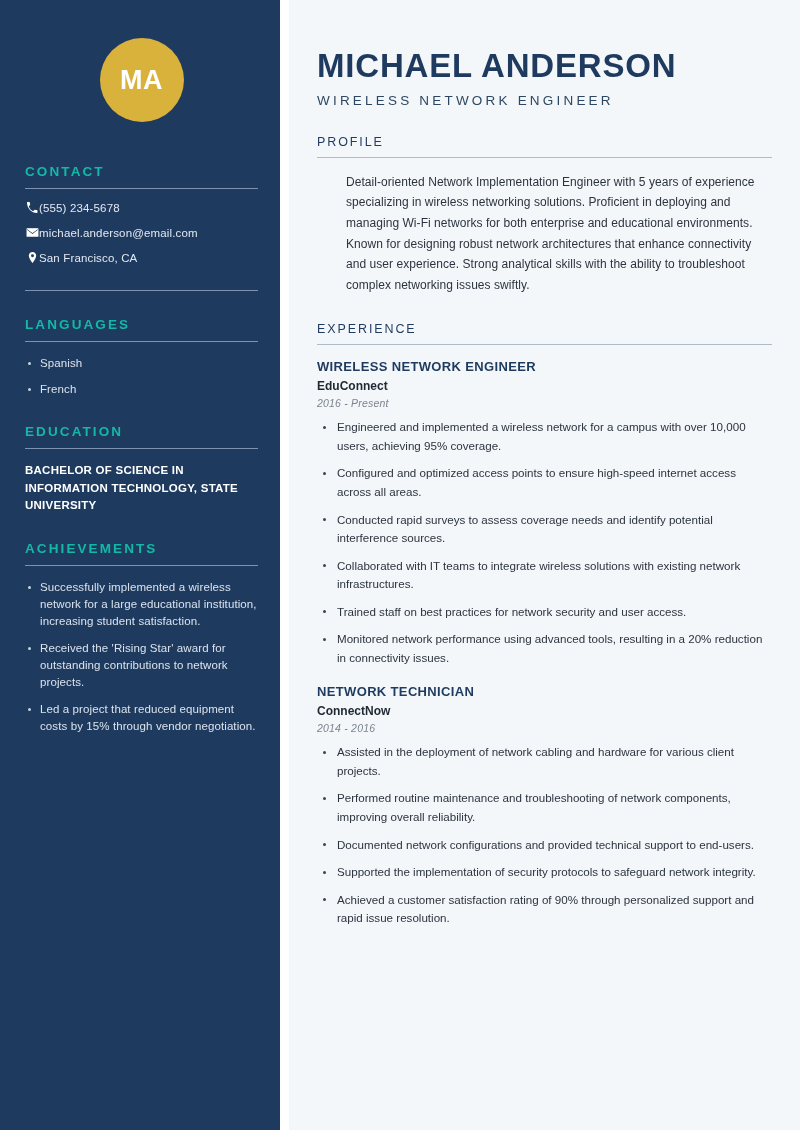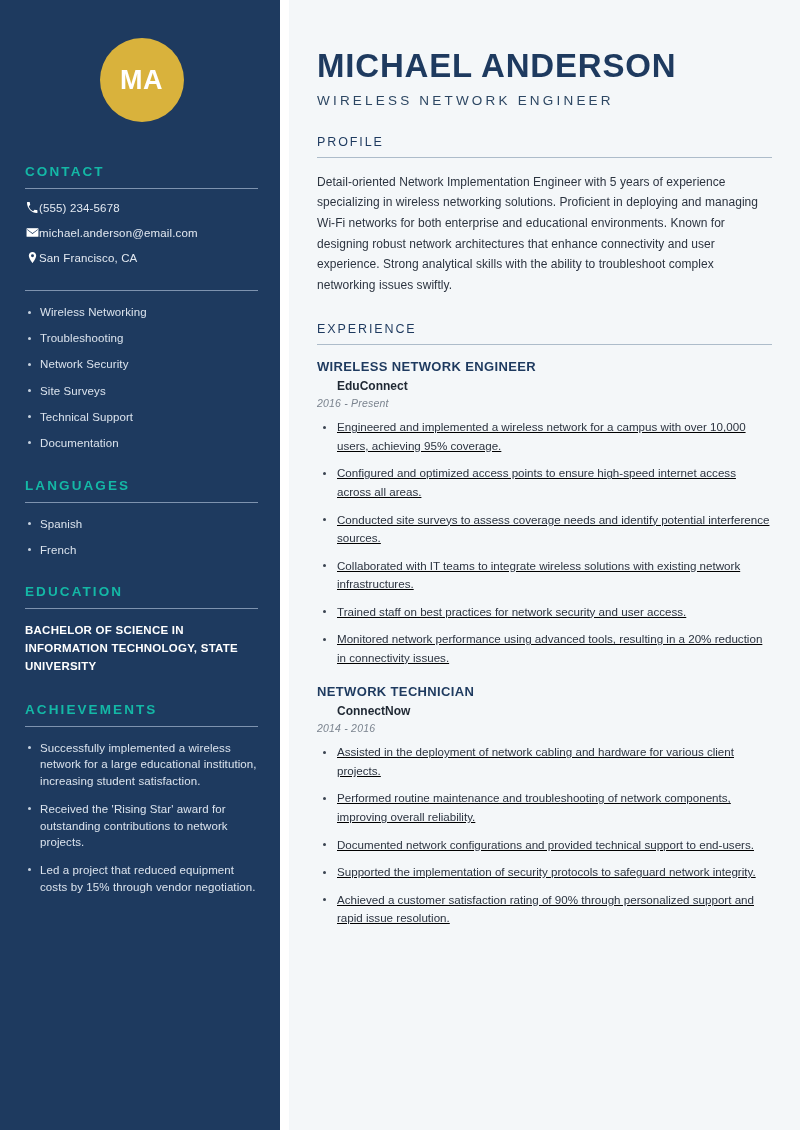--- a/index.html
+++ b/index.html
@@ -175,51 +175,51 @@
     height: 1px;
     background: #adbcca;
     margin-bottom: 14px;
   }
 
   .profile-text {
     font-size: 12px;
     line-height: 1.72;
     color: #2c3440;
     letter-spacing: 0.05px;
+    margin-left: 29px;
   }
 
   .exp-entry { margin-bottom: 17px; }
   .exp-entry:last-child { margin-bottom: 0; }
 
   .exp-role {
     font-size: 13px;
     font-weight: bold;
     color: #1e3a5f;
     letter-spacing: 0.35px;
     text-transform: uppercase;
     margin-bottom: 5px;
   }
 
   .exp-company {
     font-size: 12px;
     font-weight: bold;
     color: #1f2833;
     margin-bottom: 4px;
-    margin-left: 20px;
   }
 
   .exp-dates {
     font-size: 10.5px;
     font-style: italic;
     color: #7b848f;
     letter-spacing: 0.2px;
     margin-bottom: 9px;
   }
 
-  .exp-ul { list-style: none; text-decoration: underline; }
+  .exp-ul { list-style: none; }
 
   .exp-ul li {
     position: relative;
     padding-left: 20px;
     margin-bottom: 9px;
     font-size: 11.6px;
     line-height: 1.6;
     color: #2c3440;
   }
 
@@ -276,28 +276,20 @@
             </svg>
           </span>
           <span>San Francisco, CA</span>
         </li>
 
       </ul>
     </section>
 
     <section class="side-section">
       <div class="side-rule"></div>
-      <ul class="side-ul">
-        <li>Wireless Networking</li>
-        <li>Troubleshooting</li>
-        <li>Network Security</li>
-        <li>Site Surveys</li>
-        <li>Technical Support</li>
-        <li>Documentation</li>
-      </ul>
     </section>
 
     <section class="side-section">
       <div class="side-heading">LANGUAGES</div>
       <div class="side-rule"></div>
       <ul class="side-ul">
         <li>Spanish</li>
         <li>French</li>
       </ul>
     </section>
@@ -337,21 +329,21 @@
       <div class="main-heading">EXPERIENCE</div>
       <div class="main-rule"></div>
 
       <div class="exp-entry">
         <div class="exp-role">WIRELESS NETWORK ENGINEER</div>
         <div class="exp-company">EduConnect</div>
         <div class="exp-dates">2016 - Present</div>
         <ul class="exp-ul">
           <li>Engineered and implemented a wireless network for a campus with over 10,000 users, achieving 95% coverage.</li>
           <li>Configured and optimized access points to ensure high-speed internet access across all areas.</li>
-          <li>Conducted site surveys to assess coverage needs and identify potential interference sources.</li>
+          <li>Conducted rapid surveys to assess coverage needs and identify potential interference sources.</li>
           <li>Collaborated with IT teams to integrate wireless solutions with existing network infrastructures.</li>
           <li>Trained staff on best practices for network security and user access.</li>
           <li>Monitored network performance using advanced tools, resulting in a 20% reduction in connectivity issues.</li>
         </ul>
       </div>
 
       <div class="exp-entry">
         <div class="exp-role">NETWORK TECHNICIAN</div>
         <div class="exp-company">ConnectNow</div>
         <div class="exp-dates">2014 - 2016</div>

